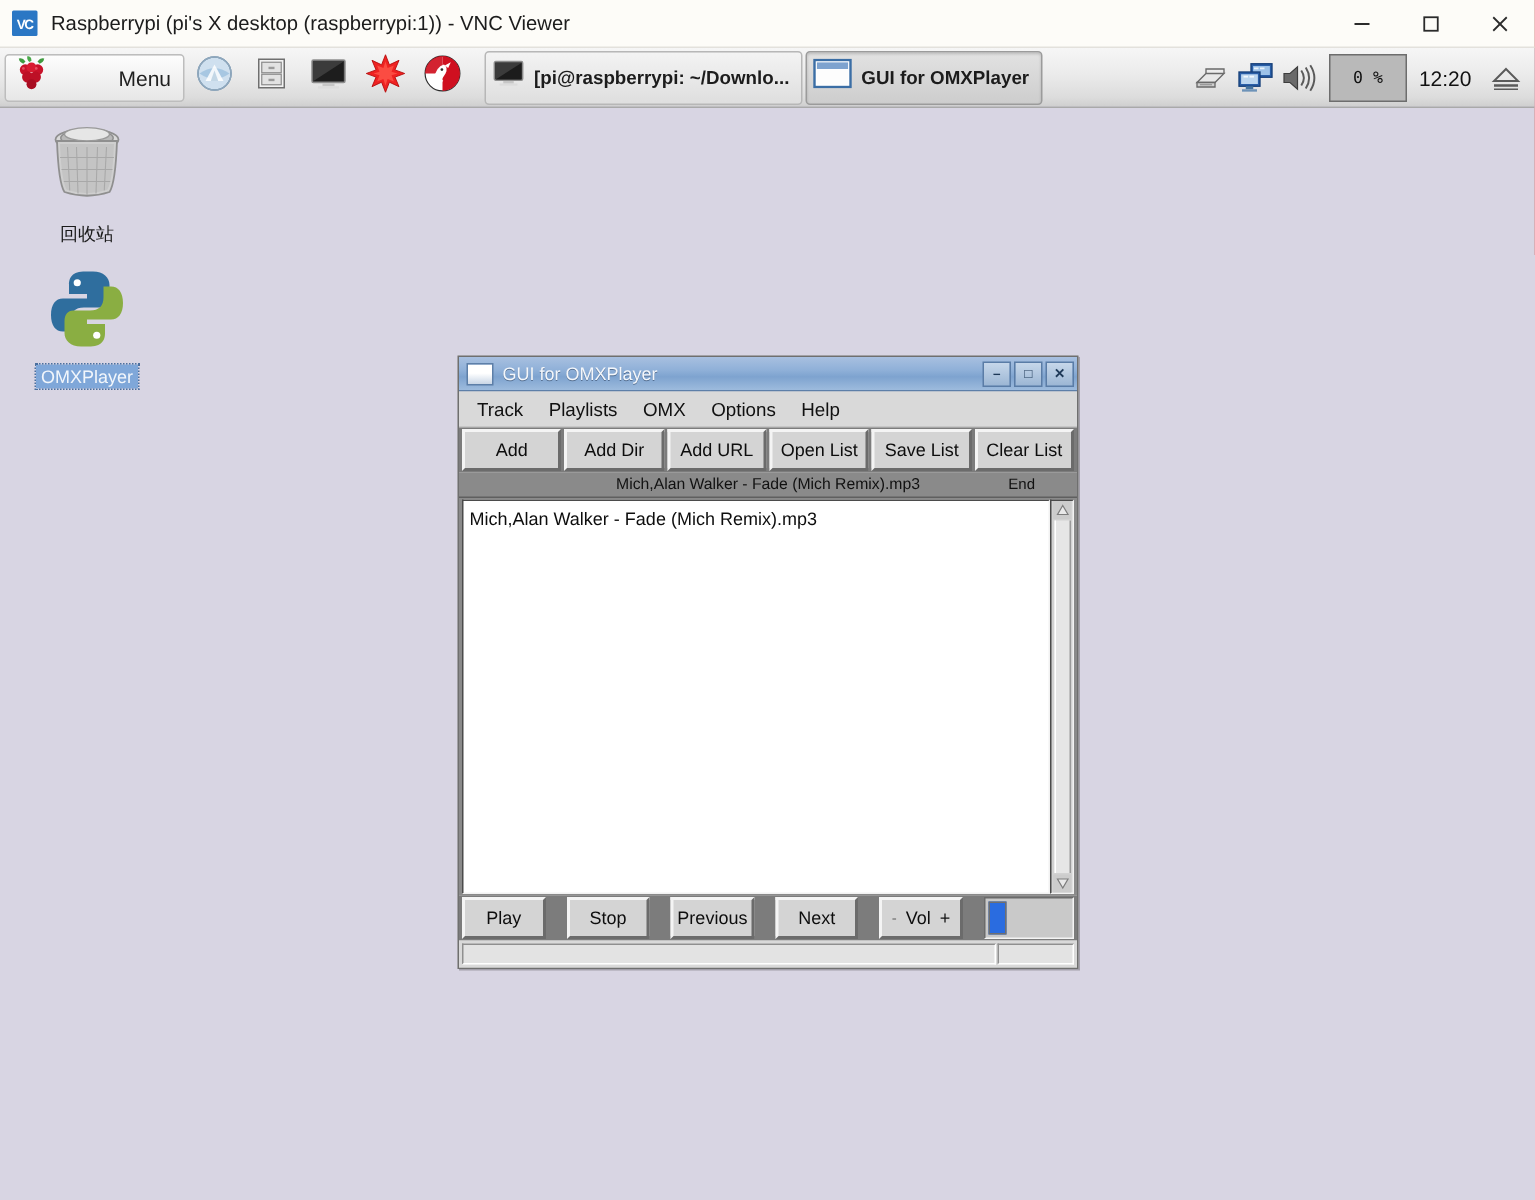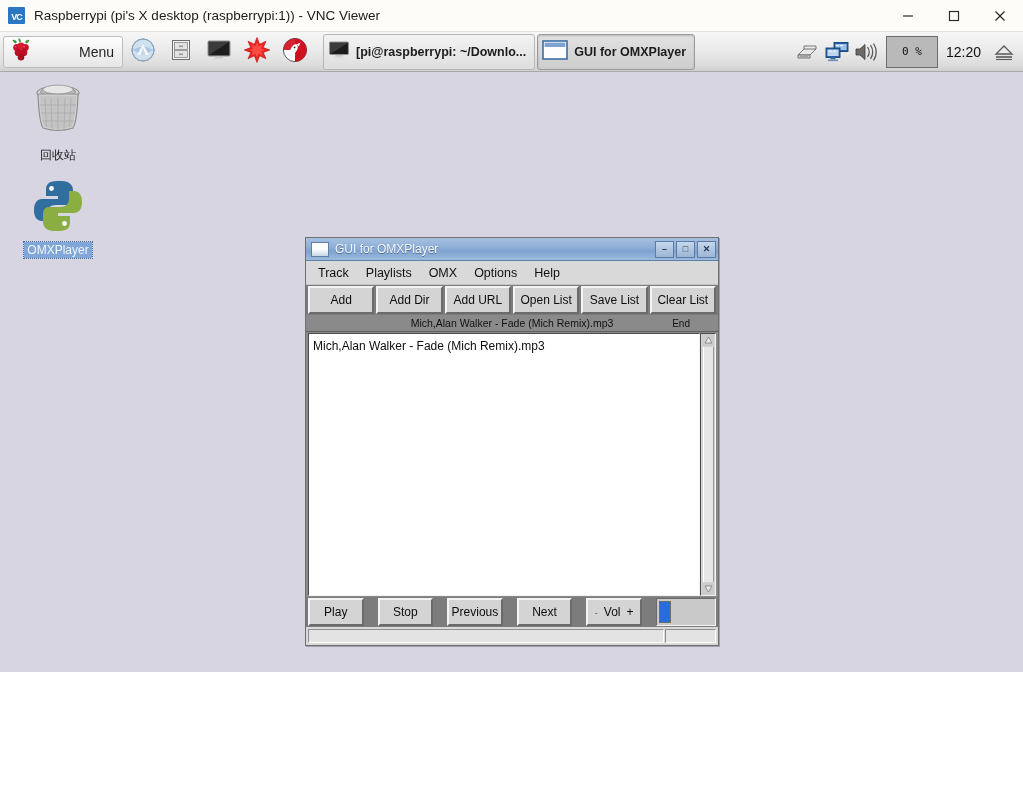--- a/index.html
+++ b/index.html
@@ -6,21 +6,21 @@
     margin: 0; padding: 0;
     width: 1023px; height: 800px;
     overflow: hidden;
     font-family: "Liberation Sans", sans-serif;
     background: #ffffff;
   }
 
   
   #vnc-window {
     position: absolute; left: 0; top: 0;
-    width: 1023px; height: 672px;
+    width: 1023px; height: 800px;
     background: #b91c1c;
     display: flex; flex-direction: column;
   }
   #vnc-titlebar {
     height: 31px; min-height: 31px;
     background: #fdfcf8;
     border-bottom: 1px solid #e3e1dc;
     display: flex; align-items: center;
     position: relative;
   }
@@ -271,21 +271,21 @@
     border-left: 1px solid #ffffff;
     border-right: 1px solid #9a9a9a;
     margin: 1px 0;
   }
 
   
   #omx-controls {
     height: 28px; min-height: 28px;
     background: #7c7c7c;
     display: flex; align-items: stretch;
-    padding: 1px 2px; gap: 14px;
+    padding: 1px 2px; gap: 14px; justify-content: center;
   }
   .ctl-btn {
     flex: 1;
     background: #d4d4d4;
     border-top: 2px solid #f4f4f4;
     border-left: 2px solid #f4f4f4;
     border-right: 2px solid #6b6b6b;
     border-bottom: 2px solid #6b6b6b;
     display: flex; align-items: center; justify-content: center;
     font-size: 12px; color: #0d0d0d;

